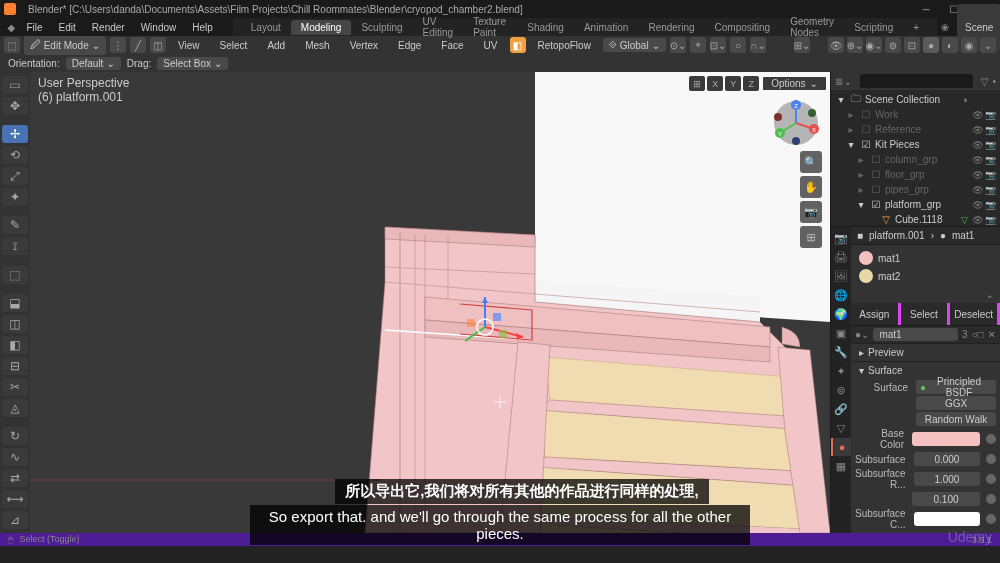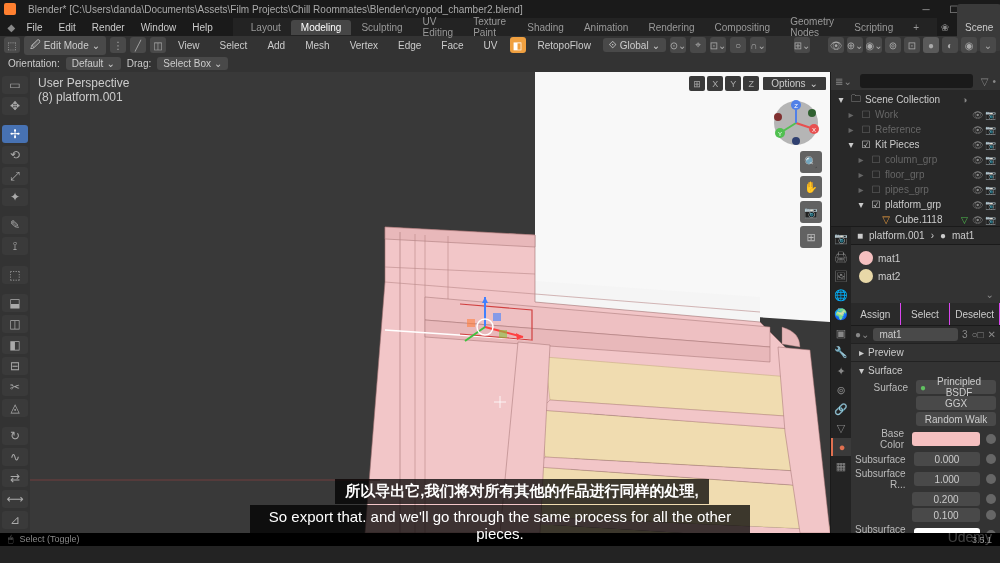--- a/index.html
+++ b/index.html
@@ -54,32 +54,32 @@
 .properties { flex: 1; display: flex; background: #2a2a2a; min-height: 0; }
 .prop-tabs { width: 20px; background: #232323; display: flex; flex-direction: column; padding: 2px 0; gap: 1px; }
 .pt-tab { width: 20px; height: 18px; display: flex; align-items: center; justify-content: center; color: #888; font-size: 11px; }
 .pt-tab.active { background: #3a3a3a; color: #e07050; border-left: 2px solid #e07050; }
 .prop-content { flex: 1; background: #333; padding: 0; overflow: hidden; font-size: 10px; }
 .prop-breadcrumb { height: 18px; background: #2a2a2a; display: flex; align-items: center; padding: 0 6px; gap: 6px; color: #ccc; border-bottom: 1px solid #1a1a1a; }
 .mat-list { padding: 4px; }
 .mat-item { display: flex; align-items: center; gap: 5px; padding: 2px 4px; color: #ccc; }
 .mat-swatch { width: 14px; height: 14px; border-radius: 7px; }
 .mat-actions { height: 22px; background: #2a2a2a; display: flex; }
-.mat-act-btn { flex: 1; display: flex; align-items: center; justify-content: center; color: #ccc; border-right: 1px solid #d946ef; }
+.mat-act-btn { flex: 1; display: flex; align-items: center; justify-content: center; color: #ccc; border-right: 3px solid #d946ef; }
 .mat-selector { height: 18px; background: #2a2a2a; display: flex; align-items: center; padding: 0 4px; gap: 4px; border-top: 1px solid #1a1a1a; }
 .mat-field { flex: 1; background: #494949; border-radius: 3px; padding: 1px 6px; color: #ccc; display: flex; align-items: center; gap: 4px; }
 .prop-section { border-top: 1px solid #222; }
 .prop-section-hdr { padding: 3px 8px; color: #ccc; display: flex; align-items: center; gap: 4px; background: #333; }
 .prop-row { display: flex; align-items: center; padding: 1px 4px; gap: 4px; }
 .prop-label { flex: 1; text-align: right; color: #bbb; font-size: 10px; padding-right: 4px; }
 .prop-value { width: 68px; background: #494949; border-radius: 3px; padding: 1px 4px; color: #ccc; text-align: center; font-size: 10px; height: 14px; display: flex; align-items: center; justify-content: center; }
 .prop-value.wide { width: 80px; }
 .prop-color { width: 68px; height: 14px; border-radius: 3px; }
 .prop-dot { width: 10px; height: 10px; border-radius: 5px; background: #666; margin-left: 2px; }
-.statusbar { height: 13px; background: #000000; display: flex; align-items: center; padding: 0 8px; font-size: 9px; color: #888; justify-content: space-between; }
+.statusbar { height: 13px; background: #4c1d95; display: flex; align-items: center; padding: 0 8px; font-size: 9px; color: #888; justify-content: space-between; }
 .subtitle-box { position: absolute; left: 50%; transform: translateX(-50%); bottom: 18px; text-align: center; z-index: 100; }
 .sub-cn { background: rgba(0,0,0,0.75); color: #fff; font-size: 15px; padding: 3px 10px; font-weight: bold; display: inline-block; margin-left: 44px; }
 .sub-en { background: rgba(0,0,0,0.75); color: #fff; font-size: 15px; padding: 3px 10px; margin-top: 1px; display: inline-block; }
 .watermark { position: absolute; right: 8px; bottom: 18px; color: rgba(255,255,255,0.25); font-size: 14px; font-weight: normal; z-index: 100; }
 svg.scene3d { width: 100%; height: 100%; }
 </style>
 </head>
 <body>
 
 <div class="titlebar">
@@ -198,21 +198,21 @@
     <div class="lt-btn">↻</div>
     <div class="lt-btn">∿</div>
     <div class="lt-btn">⇄</div>
     <div class="lt-btn">⟷</div>
     <div class="lt-btn">⊿</div>
   </div>
 
   <div class="viewport">
     <div class="viewport-header">
       <div>User Perspective</div>
-      <div>(8) platform.001</div>
+      <div>(6) platform.001</div>
     </div>
     <svg class="scene3d" viewBox="0 0 800 461">
 
       <polygon points="505,0 800,0 800,250 505,230" fill="#f8f8f8"></polygon>
 
       <polygon points="380,200 730,225 730,280 410,265 380,230" fill="#f5f5f5"></polygon>
 
       <polygon points="355,155 505,163 505,230 730,250 760,280 760,360 560,340 520,461 335,461 355,210" fill="#f2c6c8" stroke="#a07070" stroke-width="0.6"></polygon>
 
       <polygon points="355,155 505,163 505,175 355,167" fill="#e8b8ba" stroke="#a07070" stroke-width="0.5"></polygon>
@@ -495,25 +495,20 @@
                 <div class="prop-value">0.000</div>
                 <div class="prop-dot"></div>
               </div>
               <div class="prop-row">
                 <div class="prop-label">Subsurface R...</div>
                 <div class="prop-value">1.000</div>
                 <div class="prop-dot"></div>
               </div>
               <div class="prop-row">
                 <div class="prop-label"></div>
-                <div class="prop-value">0.200</div>
-                <div class="prop-dot"></div>
-              </div>
-              <div class="prop-row">
-                <div class="prop-label"></div>
                 <div class="prop-value">0.100</div>
                 <div class="prop-dot"></div>
               </div>
               <div class="prop-row">
                 <div class="prop-label">Subsurface C...</div>
                 <div class="prop-color" style="background: rgb(255, 255, 255);"></div>
                 <div class="prop-dot"></div>
               </div>
             </div>
         </div>

